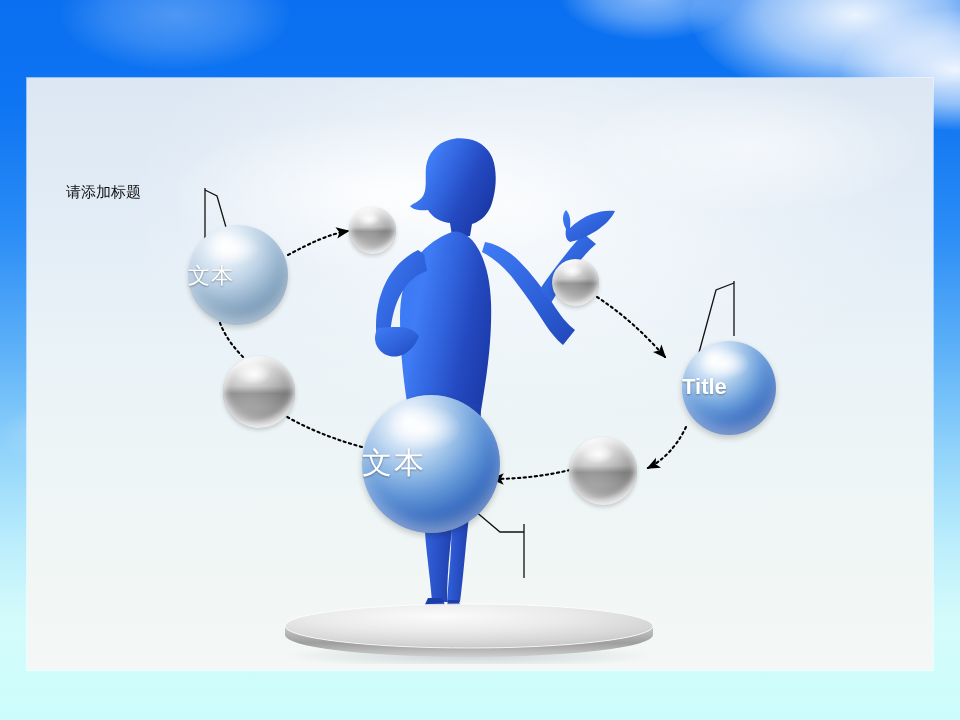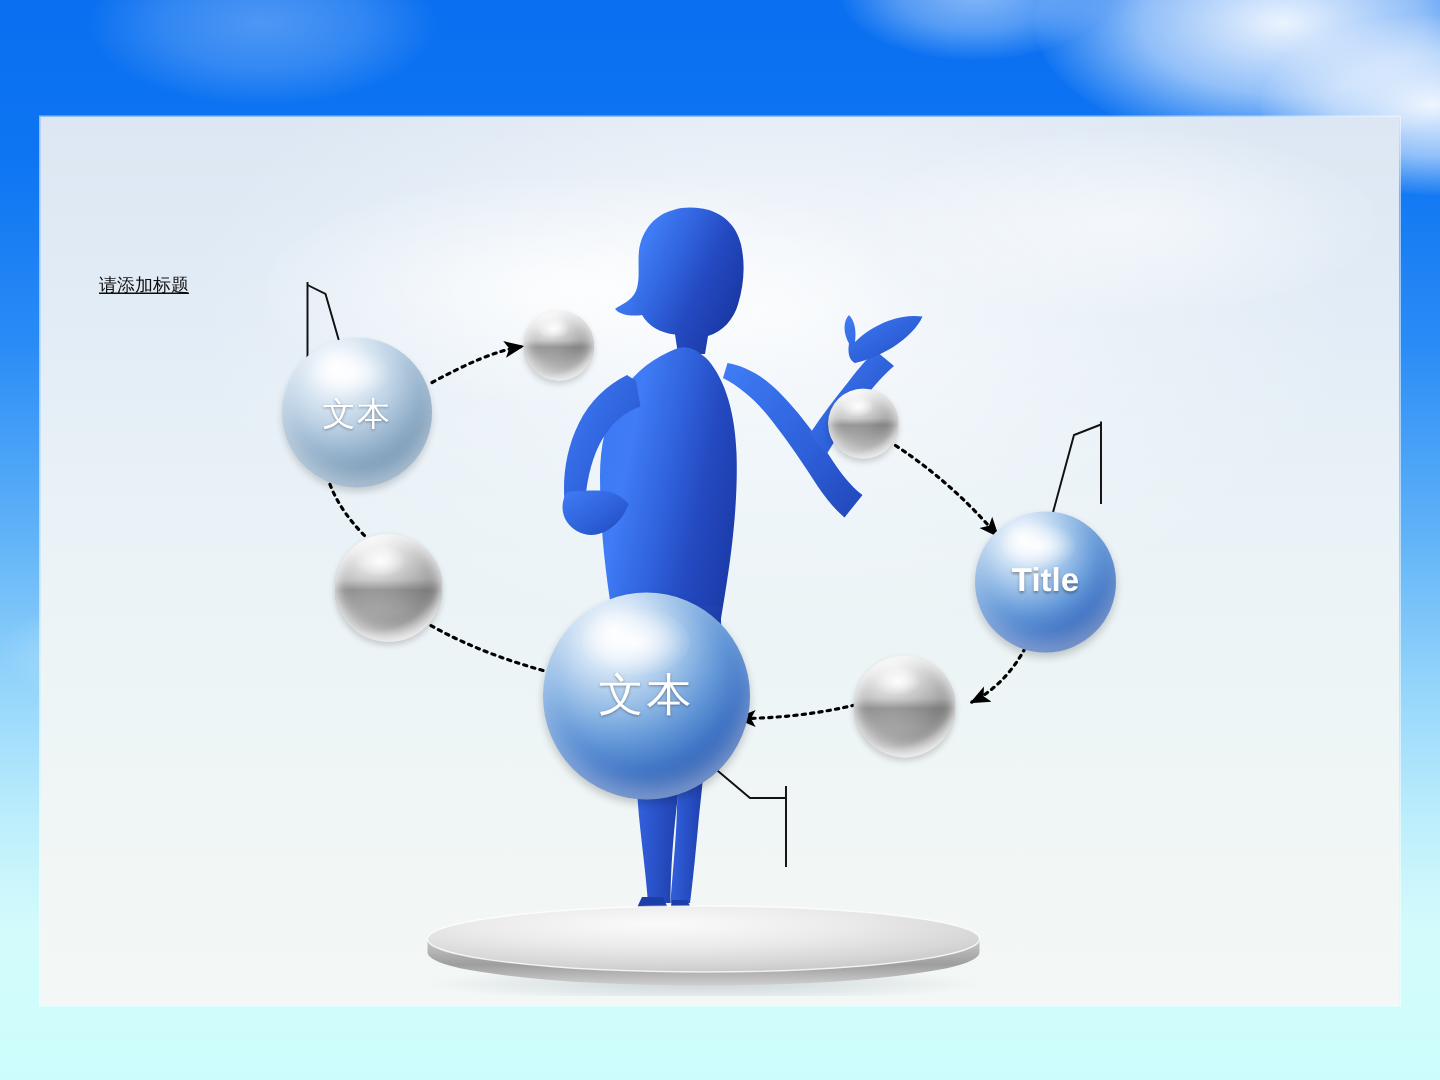--- a/index.html
+++ b/index.html
@@ -92,21 +92,21 @@
   }
 
   
   .sphere {
     position: absolute;
     border-radius: 50%;
   }
   .sphere .label {
     position: absolute;
     left: 0; right: 0;
-    text-align: center;
+    text-align: left;
     color: #ffffff;
     text-shadow: 0 1px 2px rgba(0,0,0,0.35);
     white-space: nowrap;
   }
 
   
   .sphere.silver {
     background:
       radial-gradient(circle at 36% 22%,
          #ffffff 0%, #fbfbfb 14%, #e6e6e6 30%, #cfcfcf 45%, #bdbdbd 56%, #a9a9a9 66%, #ffffff 100%),
@@ -172,21 +172,21 @@
   }
 
   
   .callout {
     position: absolute;
     color: #100f0f;
     font-family: "Liberation Serif", "DejaVu Serif", serif;
     line-height: 1.22;
     white-space: pre-line;
   }
-  #callout-left  { left: 66px;  top: 183px; font-size: 12px; text-decoration: underline; }
+  #callout-left  { left: 66px;  top: 183px; font-size: 15px; }
   #callout-right { left: 753px; top: 278px; font-size: 19px; width: 190px; }
   #callout-bottom{ left: 533px; top: 528px; font-size: 19px; width: 250px; }
 </style>
 </head>
 <body>
 
 <div id="slide">
 
   <div class="cloud" id="cloud-a"></div>
   <div class="cloud" id="cloud-b"></div>
@@ -347,21 +347,21 @@
   </div>
 
   <div class="sphere silver" style="left:569px; top:437px; width:68px; height:68px;">
     <div class="label" style="top:23px; font-size:15px;"></div>
   </div>
 
   <div class="sphere steel" style="left:188px; top:225px; width:100px; height:100px;">
     <div class="label" style="top:36px; font-size:22px; font-family:'Liberation Serif','DejaVu Serif',serif; letter-spacing:1px;">文本</div>
   </div>
 
-  <div class="sphere blue" style="left:650px; top:341px; width:94px; height:94px;">
+  <div class="sphere blue" style="left:682px; top:341px; width:94px; height:94px;">
     <div class="label" style="top:33px; font-size:22px; font-weight:bold;
                 font-family:'Liberation Sans','DejaVu Sans',sans-serif;">Title</div>
   </div>
 
   <div class="sphere blue" style="left:362px; top:395px; width:138px; height:138px;">
     <div class="label" style="top:48px; font-size:30px; font-family:'Liberation Serif','DejaVu Serif',serif; letter-spacing:2px;">文本</div>
   </div>
 
   <div class="callout" id="callout-left">请添加标题</div>
 

